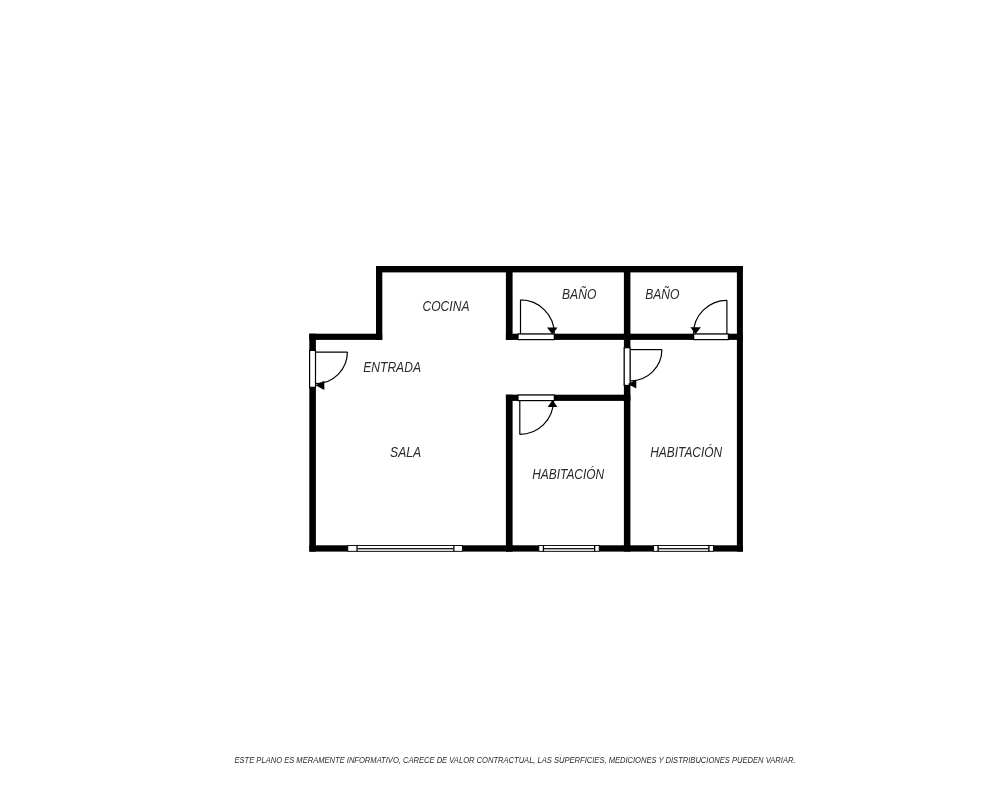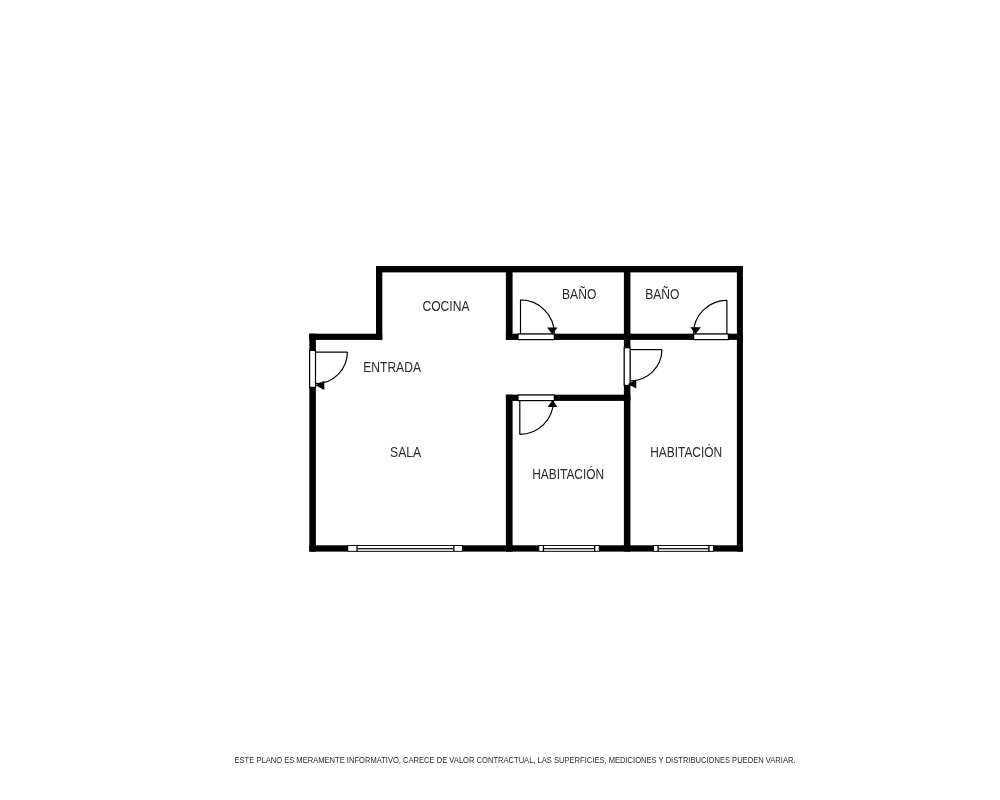--- a/index.html
+++ b/index.html
@@ -1,16 +1,16 @@
 <!DOCTYPE html>
 <html><head>
 <meta charset="utf-8">
 <style>
   html,body{margin:0;padding:0;background:#ffffff;}
-  .page{width:1000px;height:800px;position:relative;background:#a16207;overflow:hidden;}
+  .page{width:1000px;height:800px;position:relative;background:#a16207;overflow:hidden;font-style:italic;}
   svg text{font-family:"Liberation Sans",sans-serif;fill:#2a2a2a;}
 </style>
 </head>
 <body>
 <div class="page">
 <svg width="1000" height="800" viewBox="0 0 1000 800" xmlns="http://www.w3.org/2000/svg">
 
   <rect x="0" y="0" width="1000" height="800" fill="#ffffff"></rect>
 
   <rect x="376" y="266" width="366.9" height="6.4" fill="#000"></rect>

